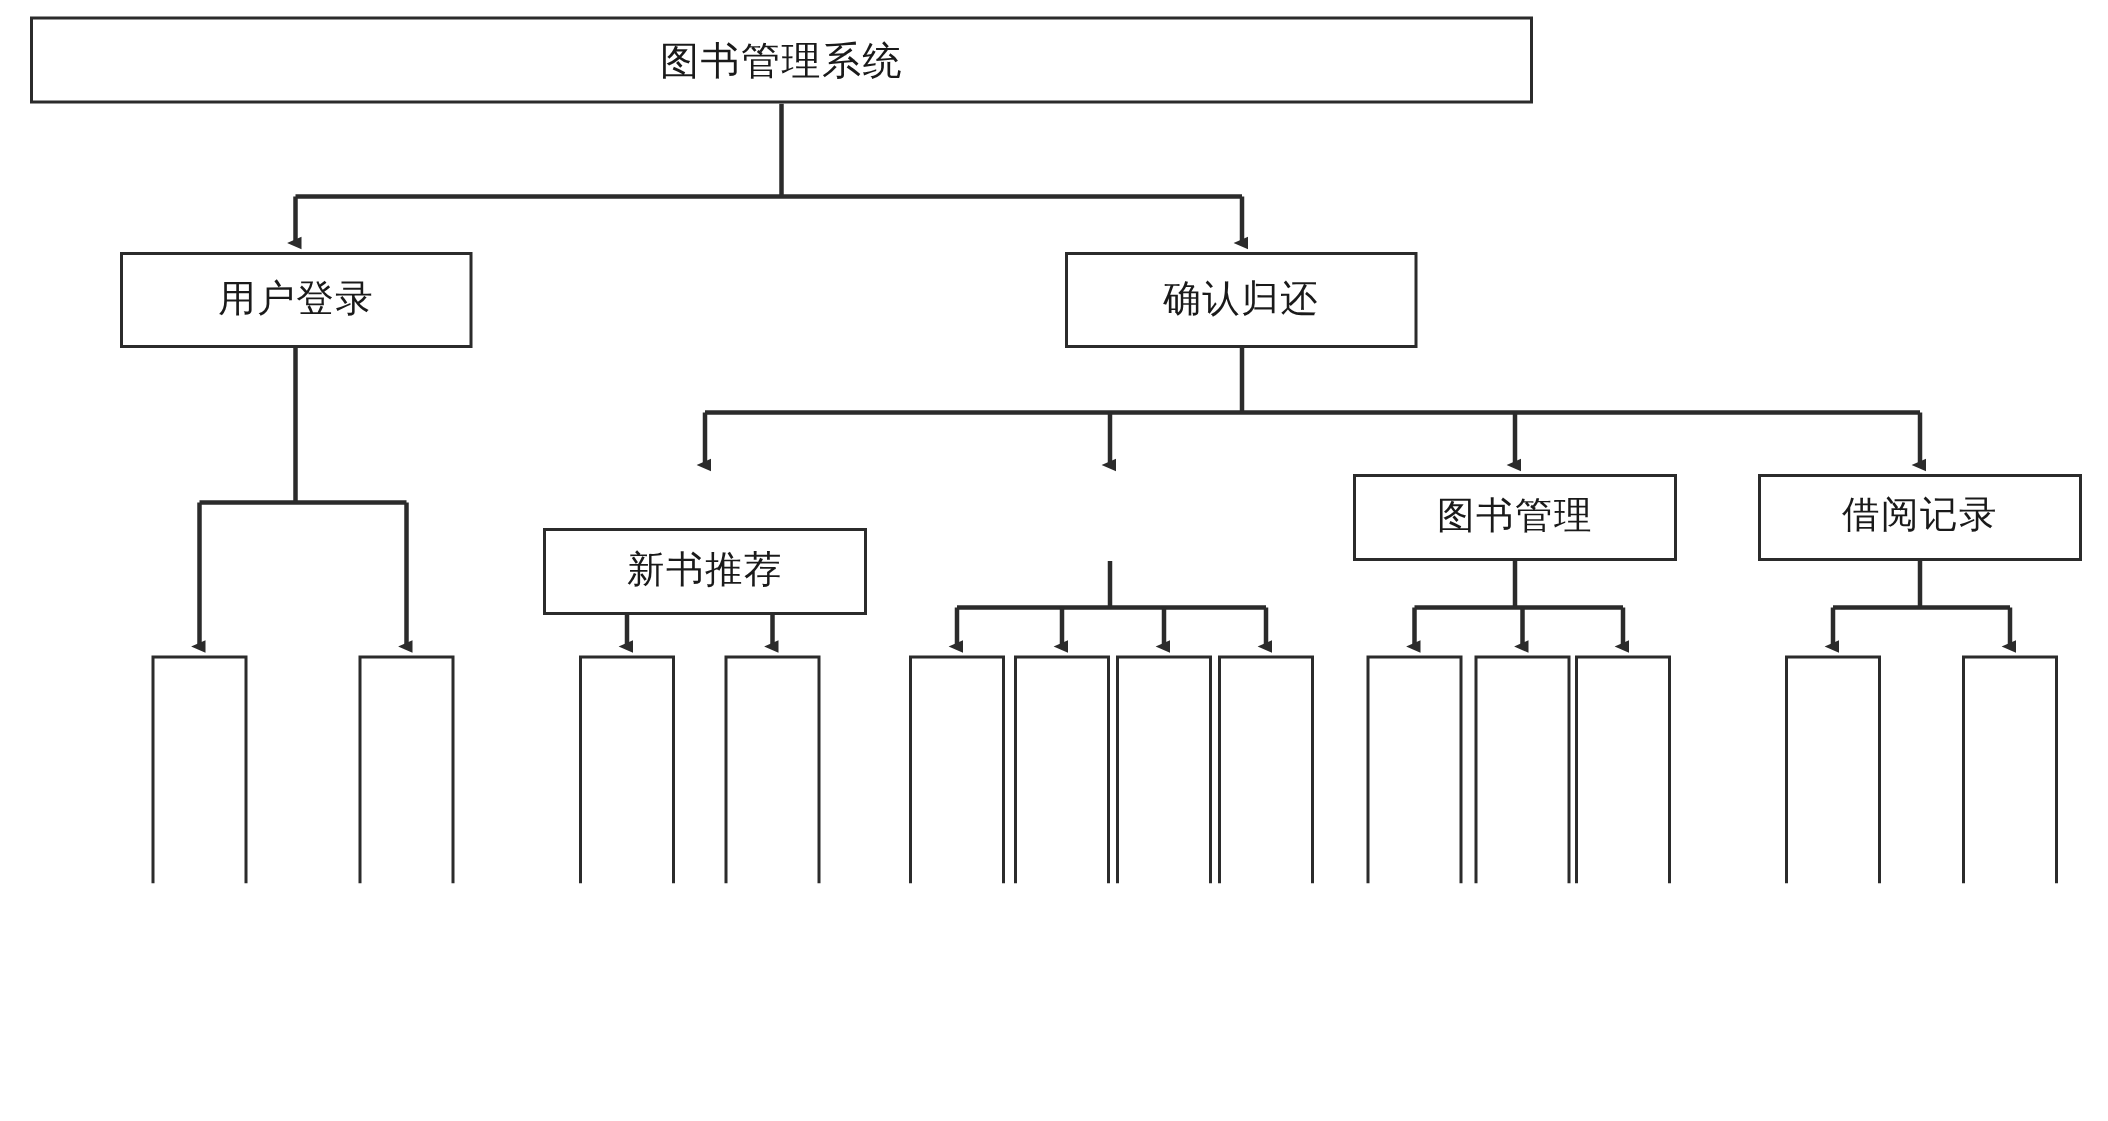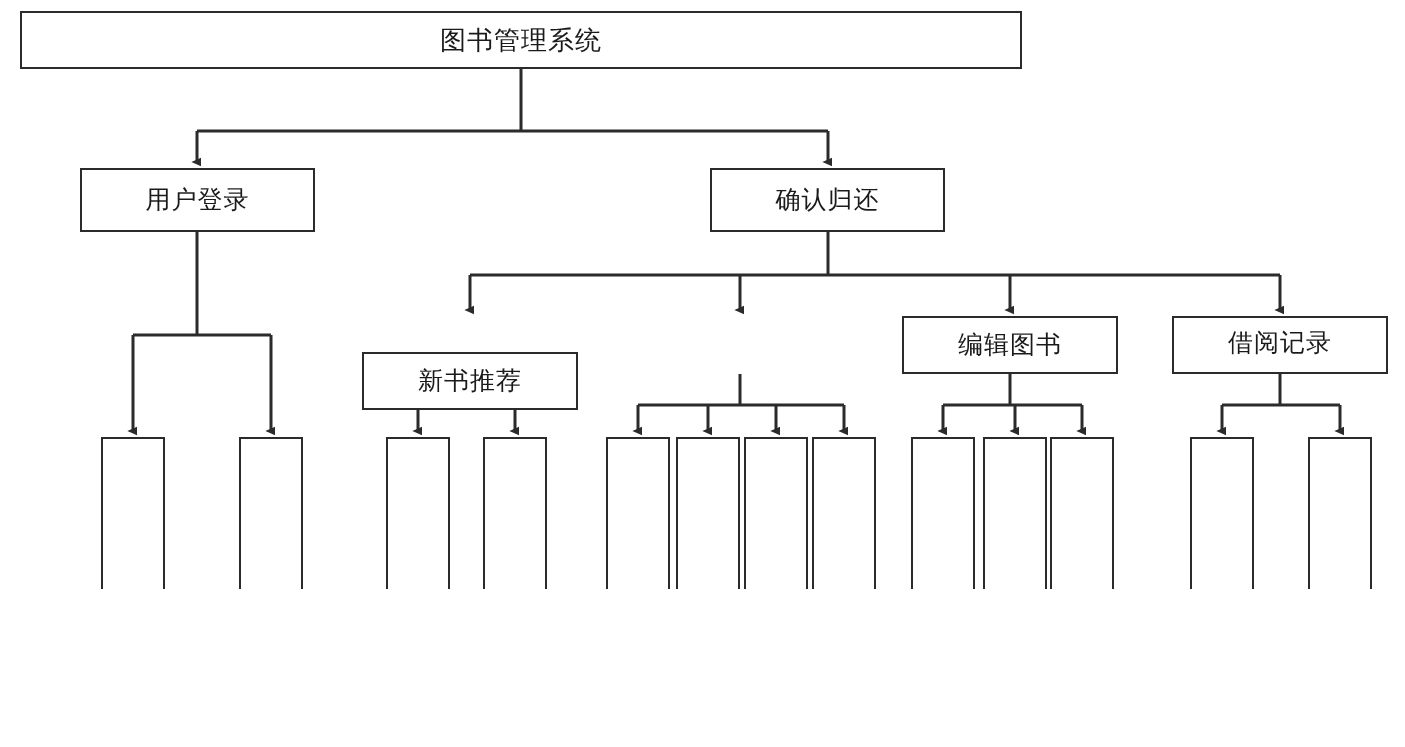--- a/index.html
+++ b/index.html
@@ -129,21 +129,21 @@
     <span>用户登录</span>
   </div>
   <div class="node horiz" style="left: 710px; top: 168px; width: 235px; height: 64px;">
     <span>确认归还</span>
   </div>
 
   <div class="node horiz" style="left: 362px; top: 316px; width: 216px; height: 58px; margin-top: 36px;">
     <span>新书推荐</span>
   </div>
   <div class="node horiz" style="left: 902px; top: 316px; width: 216px; height: 58px;">
-    <span>编辑图书</span>
+    <span>图书管理</span>
   </div>
   <div class="node horiz" style="left: 1172px; top: 316px; width: 216px; height: 58px; font-family: Liberation Mono, monospace;">
     <span>借阅记录</span>
   </div>
 
   <div class="node vert" style="left: 101px; top: 437px; width: 64px; height: 298px;">
     <span class="vtext">用户登录</span>
   </div>
   <div class="node vert" style="left: 239px; top: 437px; width: 64px; height: 298px;">
     <span class="vtext">注销登录</span>

